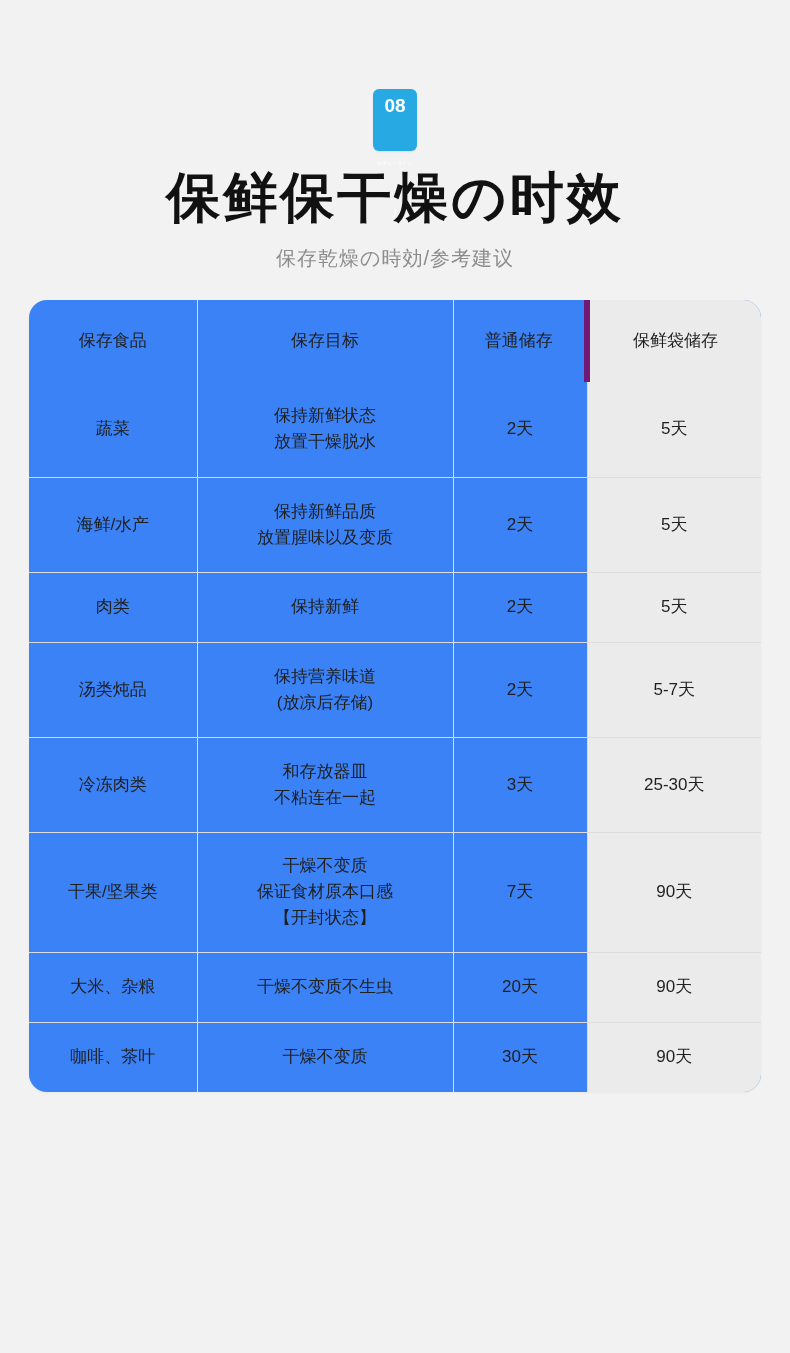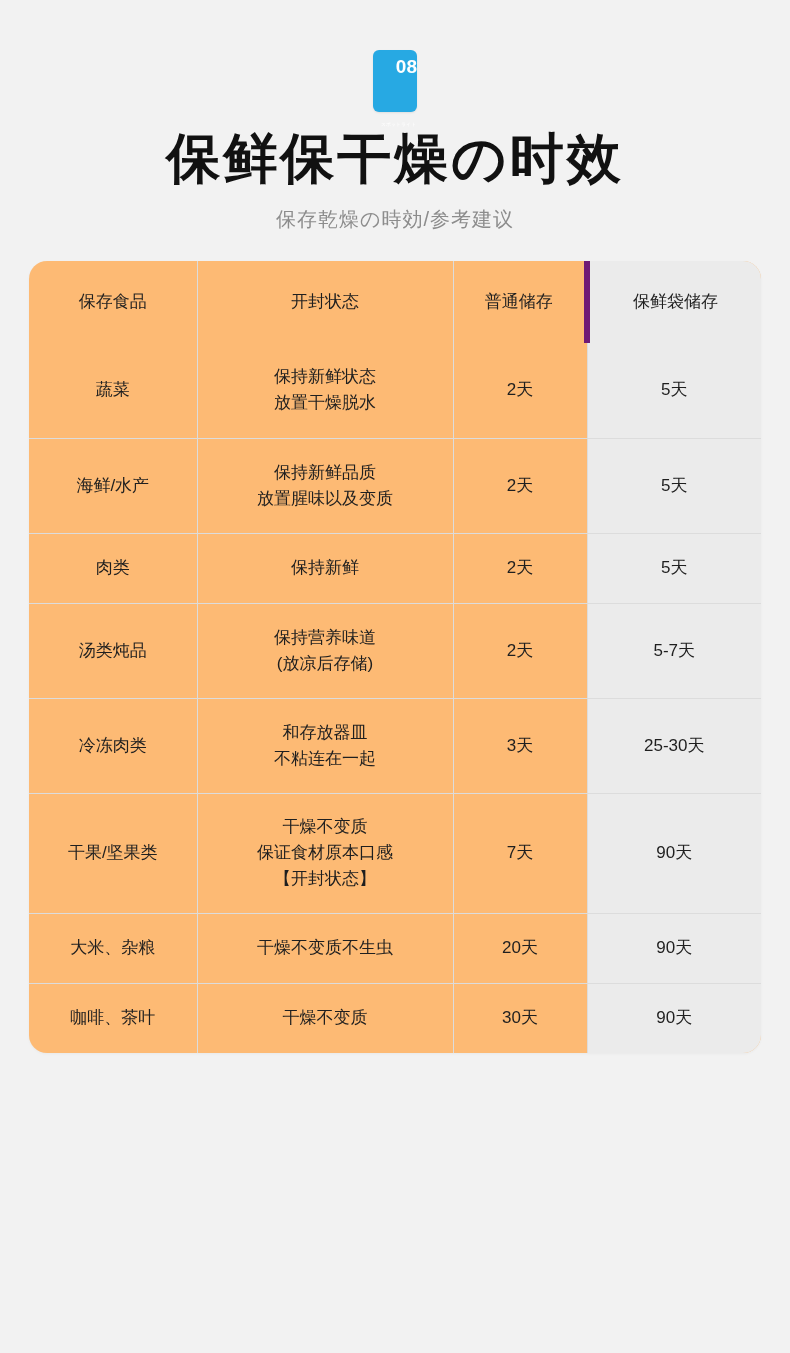--- a/index.html
+++ b/index.html
@@ -16,29 +16,29 @@
     height: 1353px;
     position: relative;
     background: #f2f2f2;
     display: flex;
     flex-direction: column;
     align-items: center;
   }
 
   
   .badge {
-    margin-top: 50px;
+    margin-top: 89px;
     width: 44px;
     height: 62px;
     background: #27a9e3;
     border-radius: 6px;
     color: #ffffff;
     display: flex;
     flex-direction: column;
-    align-items: flex-end;
+    align-items: center;
     justify-content: flex-start;
     padding-top: 7px;
     box-shadow: 0 1px 2px rgba(0,0,0,0.08);
     gap: 40px;
   }
   .badge-num {
     font-size: 19px;
     font-weight: bold;
     line-height: 20px;
     letter-spacing: 0px;
@@ -72,21 +72,21 @@
     font-size: 20px;
     color: #8c8c8c;
     letter-spacing: 1px;
     text-align: right;
   }
 
   
   .table-card {
     margin-top: 28px;
     width: 732px;
-    background: #fdba74;
+    background: #3b82f6;
     border-radius: 18px;
     overflow: hidden;
     box-shadow: 0 1px 3px rgba(0,0,0,0.04);
   }
   table {
     width: 100%;
     border-collapse: collapse;
     table-layout: fixed;
   }
   col.c0 { width: 168px; }
@@ -141,21 +141,21 @@
     <table>
       <colgroup>
         <col class="c0">
           <col class="c1">
           <col class="c2">
           <col class="c3">
       </colgroup>
       <thead>
         <tr>
           <th class="col-food">保存食品</th>
-          <th class="col-goal">开封状态</th>
+          <th class="col-goal">保存目标</th>
           <th class="col-normal">普通储存</th>
           <th class="col-fresh">保鲜袋储存</th>
         </tr>
       </thead>
       <tbody>
           <tr class="h2line">
             <td class="col-food h2line">蔬菜</td>
             <td class="col-goal cell-lines h2line">
               <span>保持新鲜状态</span>
               <span>放置干燥脱水</span>

